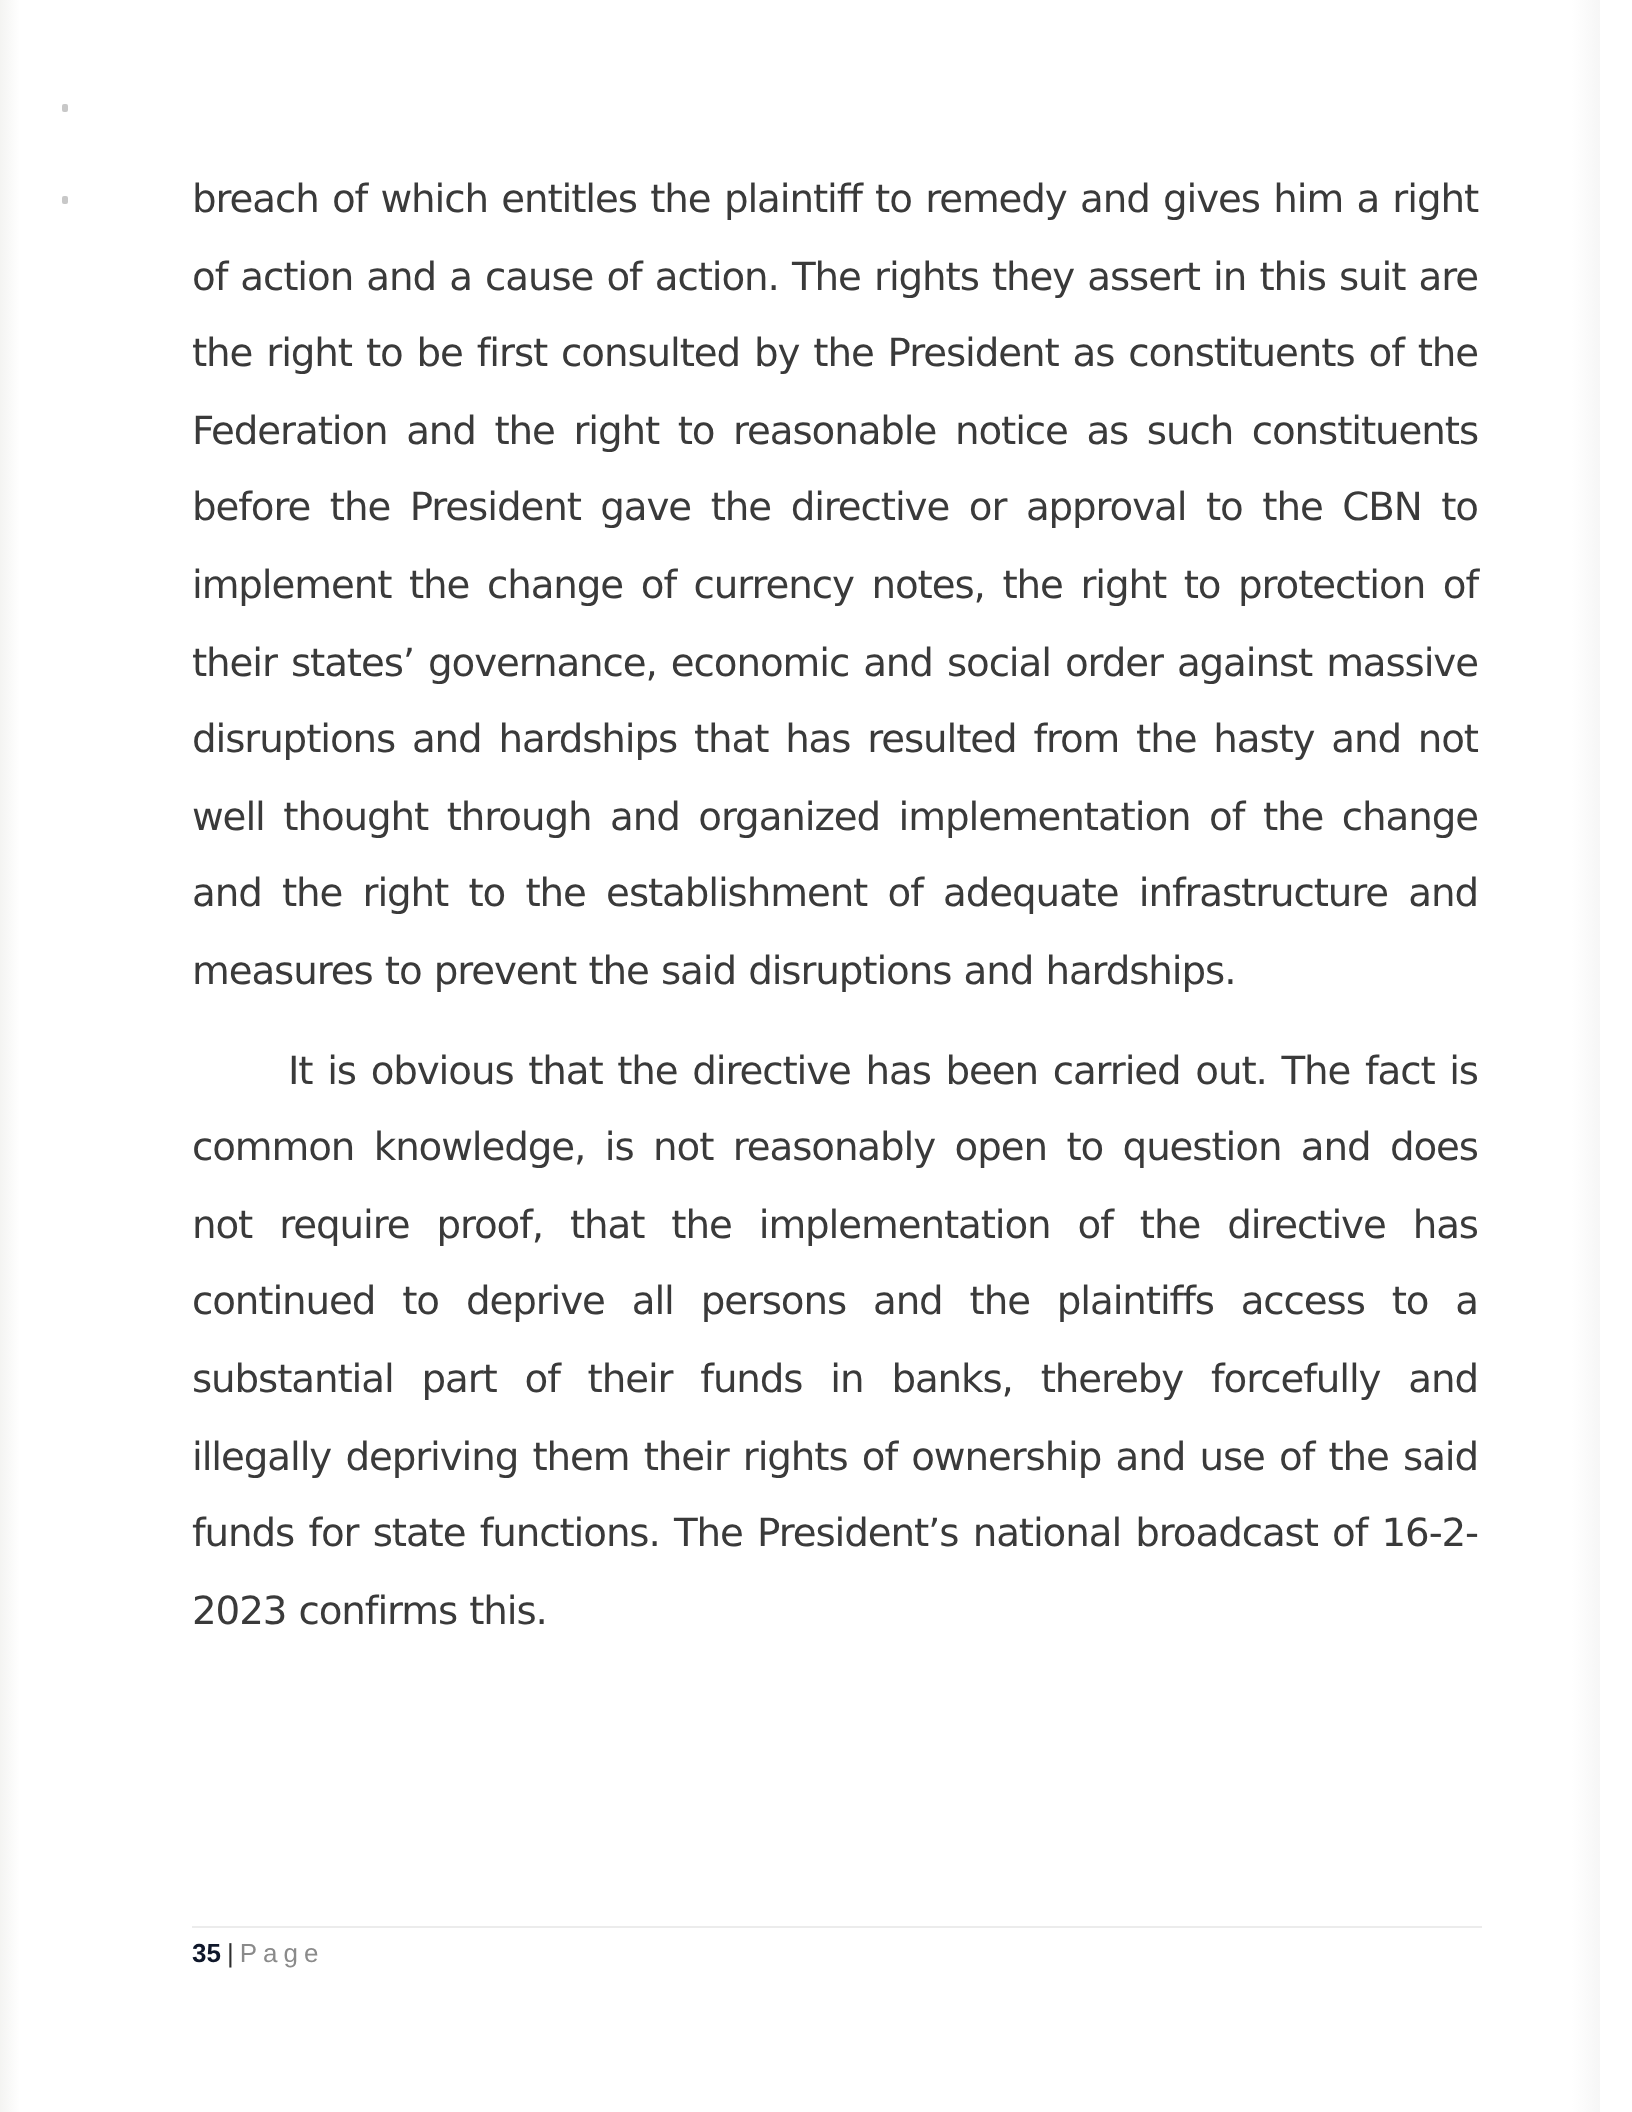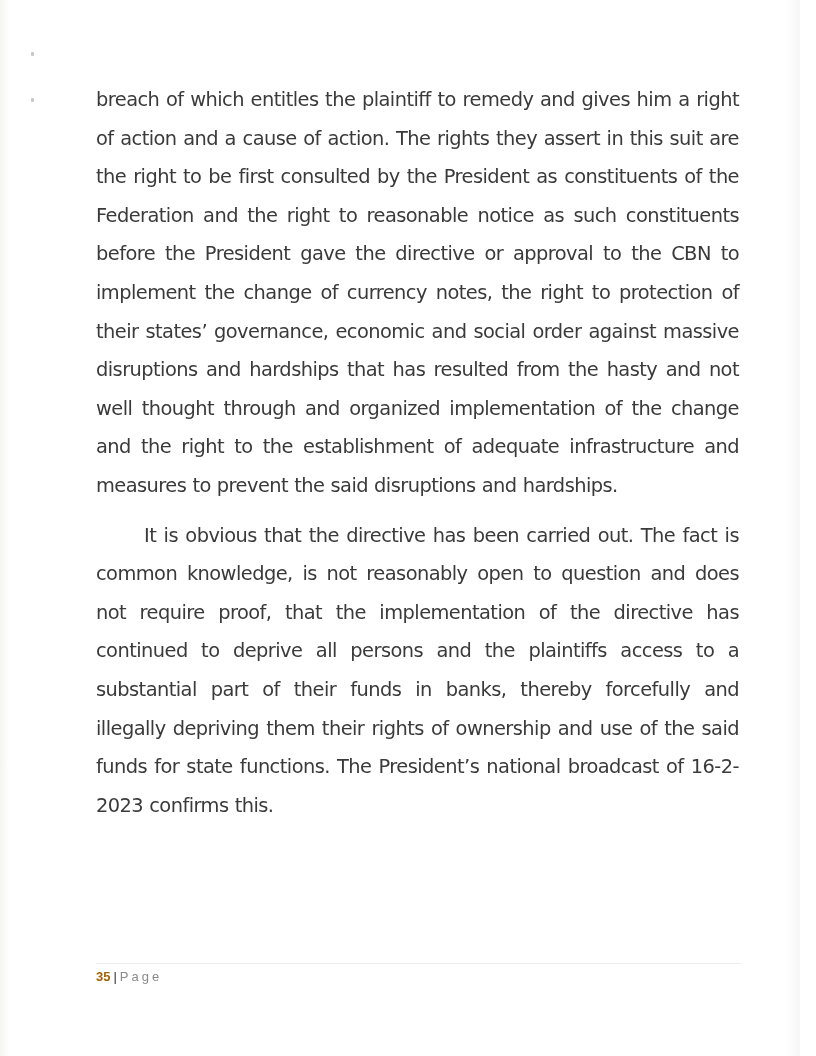--- a/index.html
+++ b/index.html
@@ -66,21 +66,21 @@
     }
     .footer {
       position: absolute;
       left: 96px;
       top: 969px;
       font-family: "Liberation Sans", sans-serif;
       font-size: 13px;
       color: #8a8a8a;
       white-space: nowrap;
     }
-    .footer .num { color: #a16207; font-weight: bold; }
+    .footer .num { color: #0f172a; font-weight: bold; }
     .footer .sep { color: #2e2e2e; margin: 0 3px; }
     .footer .lbl { letter-spacing: 3px; }
   </style>
 </head>
 <body>
 
 <div class="page">
   <div class="left-edge"></div>
   <div class="right-edge"></div>
   <div class="mark" style="top:52px"></div>

